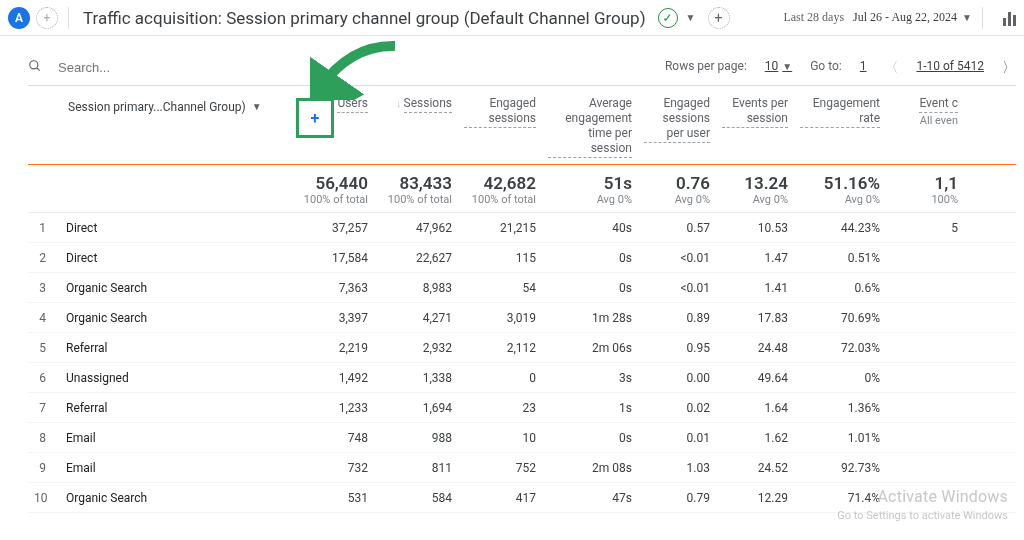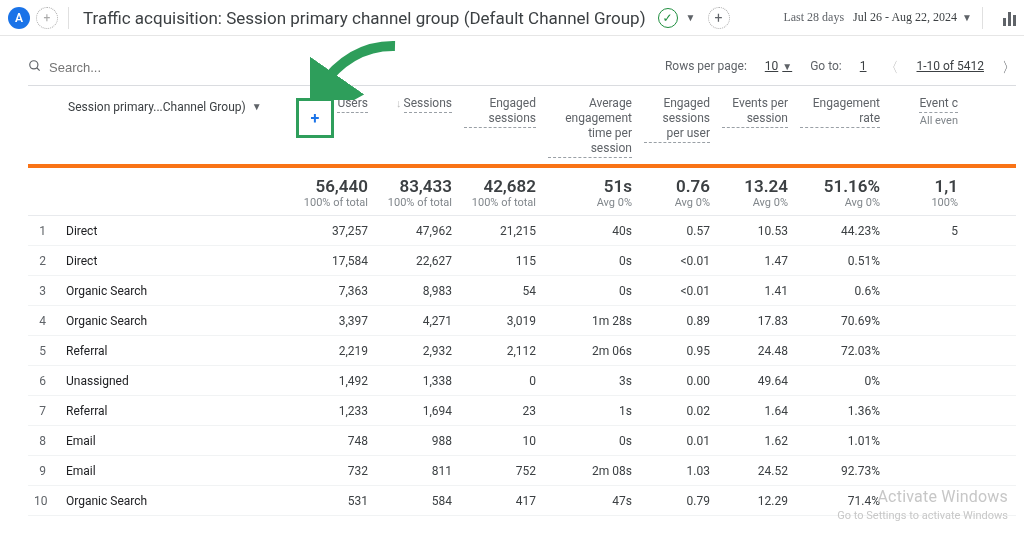--- a/index.html
+++ b/index.html
@@ -64,21 +64,21 @@
   .bars-icon span:nth-child(1){height:8px}
   .bars-icon span:nth-child(2){height:14px}
   .bars-icon span:nth-child(3){height:11px}
 
   
   .report-area { padding: 16px 8px 0 28px; }
   .search-row {
     display:flex; align-items:center;
     border-bottom:1px solid #dadce0;
     height:34px;
-    gap:3px;
+    gap:12px;
     padding-bottom:2px;
   }
   .search-icon { color:#5f6368; font-size:14px; margin-right:4px;}
   .search-input {
     border:none; outline:none; font-size:13px; color:#5f6368; width:180px;
     background:transparent;
   }
   .pager-block { margin-left:auto; display:flex; align-items:flex-start; gap:18px; font-size:12px; color:#5f6368;}
   .pager-block .val { color:#3c4043;text-decoration:underline; }
   .pager-chevron { color:#bdbdbd; font-size:14px; }
@@ -86,21 +86,21 @@
   .rpp-caret { color:#5f6368; font-size:10px; margin-left:4px;}
 
   
   .grid { width:100%; }
   .grid-header, .grid-row {
     display:grid;
     grid-template-columns: 32px 236px 78px 84px 84px 96px 78px 78px 92px 78px;
     align-items:start;
   }
   .grid-header {
-    border-bottom:4px solid #f97316;
+    border-bottom:1px solid #f97316;
     padding-top:10px;
   }
   .hcell {
     text-align:right;
     padding:0 6px 6px 6px;
     color:#5f6368;
     font-size:12px;
     line-height:1.25;
   }
   .hcell.left { text-align:left; }

